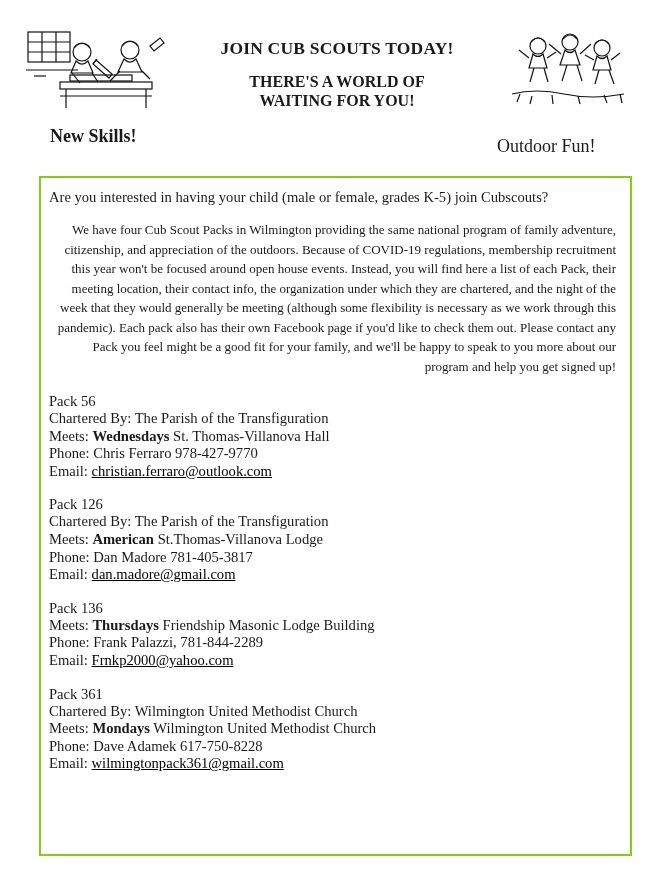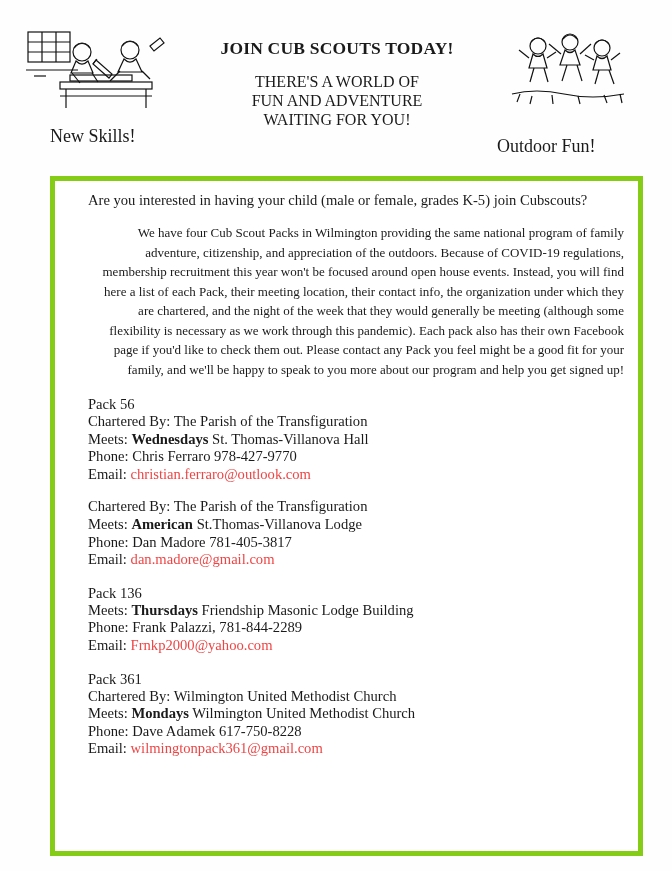--- a/index.html
+++ b/index.html
@@ -35,21 +35,21 @@
     width: 330px;
     text-align: center;
   }
   .headline {
     font-weight: bold;
     font-size: 17.5px;
     letter-spacing: 0.2px;
     margin-bottom: 13px;
   }
   .subhead {
-    font-weight: normal;
+    font-weight: bold;
     font-size: 16px;
     line-height: 19px;
   }
 
   .clip-left {
     position: absolute;
     left: 26px;
     top: 30px;
     width: 140px;
     height: 78px;
@@ -58,42 +58,41 @@
     position: absolute;
     left: 508px;
     top: 32px;
     width: 120px;
     height: 82px;
   }
   .cap-left {
     position: absolute;
     left: 50px;
     top: 126px;
-    font-weight: normal;
+    font-weight: bold;
     font-size: 18px;
   }
   .cap-right {
     position: absolute;
     left: 497px;
     top: 136px;
     font-weight: normal;
     font-size: 18px;
   }
 
   
   .box {
     position: absolute;
-    left: 50px;
+    left: 39px;
     top: 176px;
     width: 593px;
     height: 680px;
-    border: 5px solid #84cc16;
+    border: 2px solid #84cc16;
     box-sizing: border-box;
     background: #fff;
-    padding-left: 25px;
   }
   .box-inner {
     padding: 11px 14px 0 8px;
   }
   .intro-q {
     font-size: 14.6px;
     line-height: 17px;
     margin: 0 0 14px 0;
   }
   .para {
@@ -111,21 +110,22 @@
     white-space: nowrap;
   }
   .pack-title {
     font-size: 14.6px;
     line-height: 18px;
   }
   .bold {
     font-weight: bold;
   }
   .email-link {
-    color: #ef4444;
+    color: #000000;
+    text-decoration: underline;
     margin-top: 11px;
   }
 
   
   svg { display: block; }
 </style>
 </head>
 <body>
 
 <div class="page">
@@ -168,21 +168,20 @@
 
         <path d="M8 46 l12 0"></path>
         <path d="M124 16 l10 -8 4 5 -10 8 z"></path>
       </svg>
     </div>
 
     <div class="header-center">
       <div class="headline">JOIN CUB SCOUTS TODAY!</div>
       <div class="subhead">
         <div>THERE'S A WORLD OF</div>
-        <div>FUN AND ADVENTURE</div>
         <div>WAITING FOR YOU!</div>
       </div>
     </div>
 
     <div class="clip-right">
       <svg width="120" height="82" viewBox="0 0 120 82" fill="none" stroke="#111" stroke-width="1.2">
 
         <circle cx="30" cy="14" r="8"></circle>
         <path d="M23 10 q7 -8 14 0"></path>
         <path d="M25 22 q5 5 10 0 l4 14 -18 0 z"></path>
@@ -243,20 +242,21 @@
           <span>Phone:</span>
           <span>Chris Ferraro 978-427-9770</span>
         </div>
         <div class="pack-line">
           <span>Email:</span>
           <span class="email-link">christian.ferraro@outlook.com</span>
         </div>
       </div>
 
       <div class="pack">
+        <div class="pack-title">Pack 126</div>
         <div class="pack-line">
           <span>Chartered By:</span>
           <span>The Parish of the Transfiguration</span>
         </div>
         <div class="pack-line">
           <span>Meets:</span>
           <span class="bold">American</span>
           <span>St.Thomas-Villanova Lodge</span>
         </div>
         <div class="pack-line">

